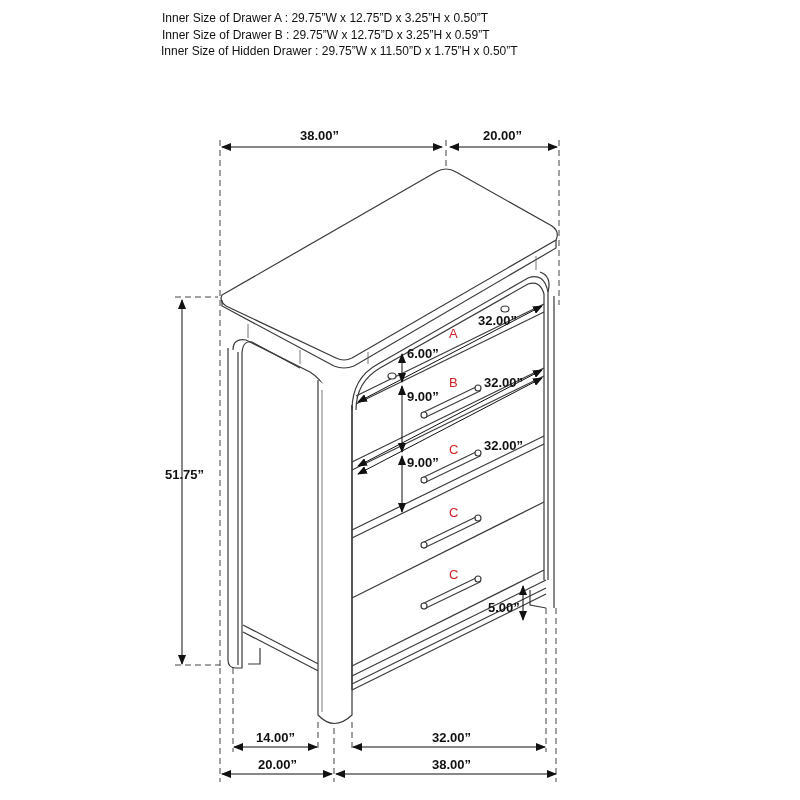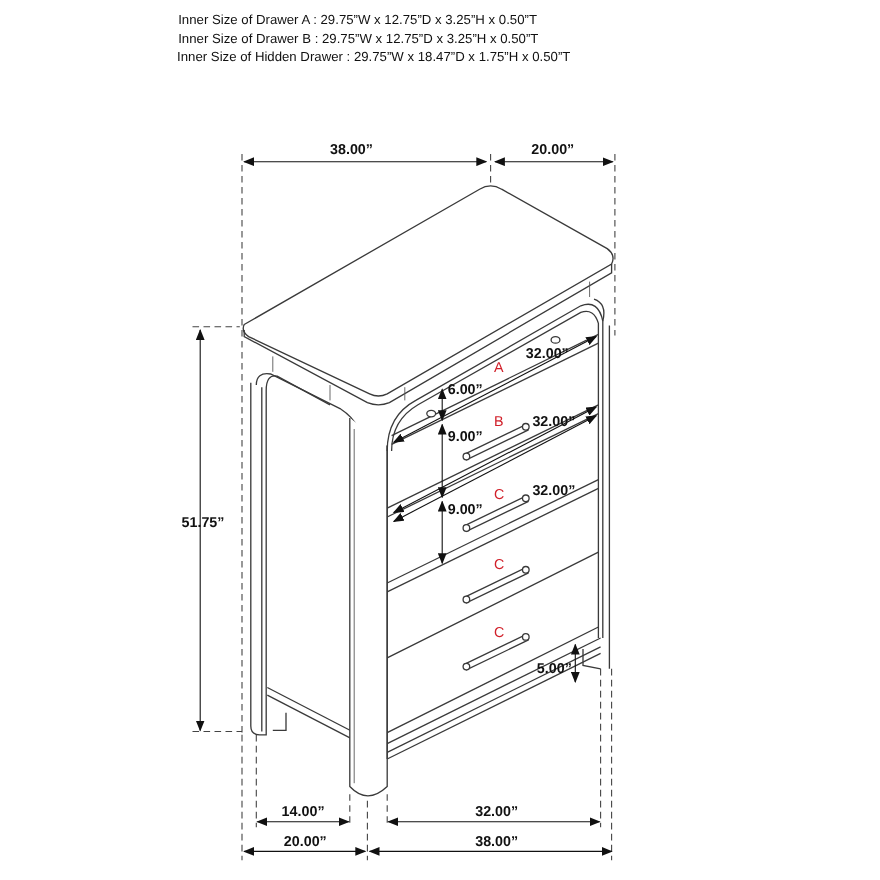--- a/index.html
+++ b/index.html
@@ -16,22 +16,22 @@
   .dash { stroke: #444; stroke-width: 1; stroke-dasharray: 6 4; fill: none; }
   .dim { stroke: #111; stroke-width: 1; fill: none; }
   .dimtxt { font-family: "Liberation Sans", sans-serif; font-weight: bold; font-size: 13px; fill: #111; }
   .lbl { font-family: "Liberation Sans", sans-serif; font-size: 13px; fill: #d1202a; }
 </style>
 </head>
 <body>
 
 <ul class="specs">
   <li>Inner Size of Drawer A : 29.75”W x 12.75”D x 3.25”H x 0.50”T</li>
-  <li>Inner Size of Drawer B : 29.75”W x 12.75”D x 3.25”H x 0.50”T</li>
-  <li>Inner Size of Hidden Drawer : 29.75”W x 18.47”D x 1.75”H x 0.50”T</li>
+  <li>Inner Size of Drawer B : 29.75”W x 12.75”D x 3.25”H x 0.59”T</li>
+  <li>Inner Size of Hidden Drawer : 29.75”W x 11.50”D x 1.75”H x 0.50”T</li>
 </ul>
 
 <svg width="800" height="800" viewBox="0 0 800 800">
   <defs>
     <marker id="ah" markerWidth="10" markerHeight="8" refX="9" refY="4" orient="auto" markerUnits="userSpaceOnUse">
       <path d="M0,0 L10,4 L0,8 Z" fill="#111"></path>
     </marker>
     <marker id="ahs" markerWidth="10" markerHeight="8" refX="1" refY="4" orient="auto" markerUnits="userSpaceOnUse">
       <path d="M10,0 L0,4 L10,8 Z" fill="#111"></path>
     </marker>

